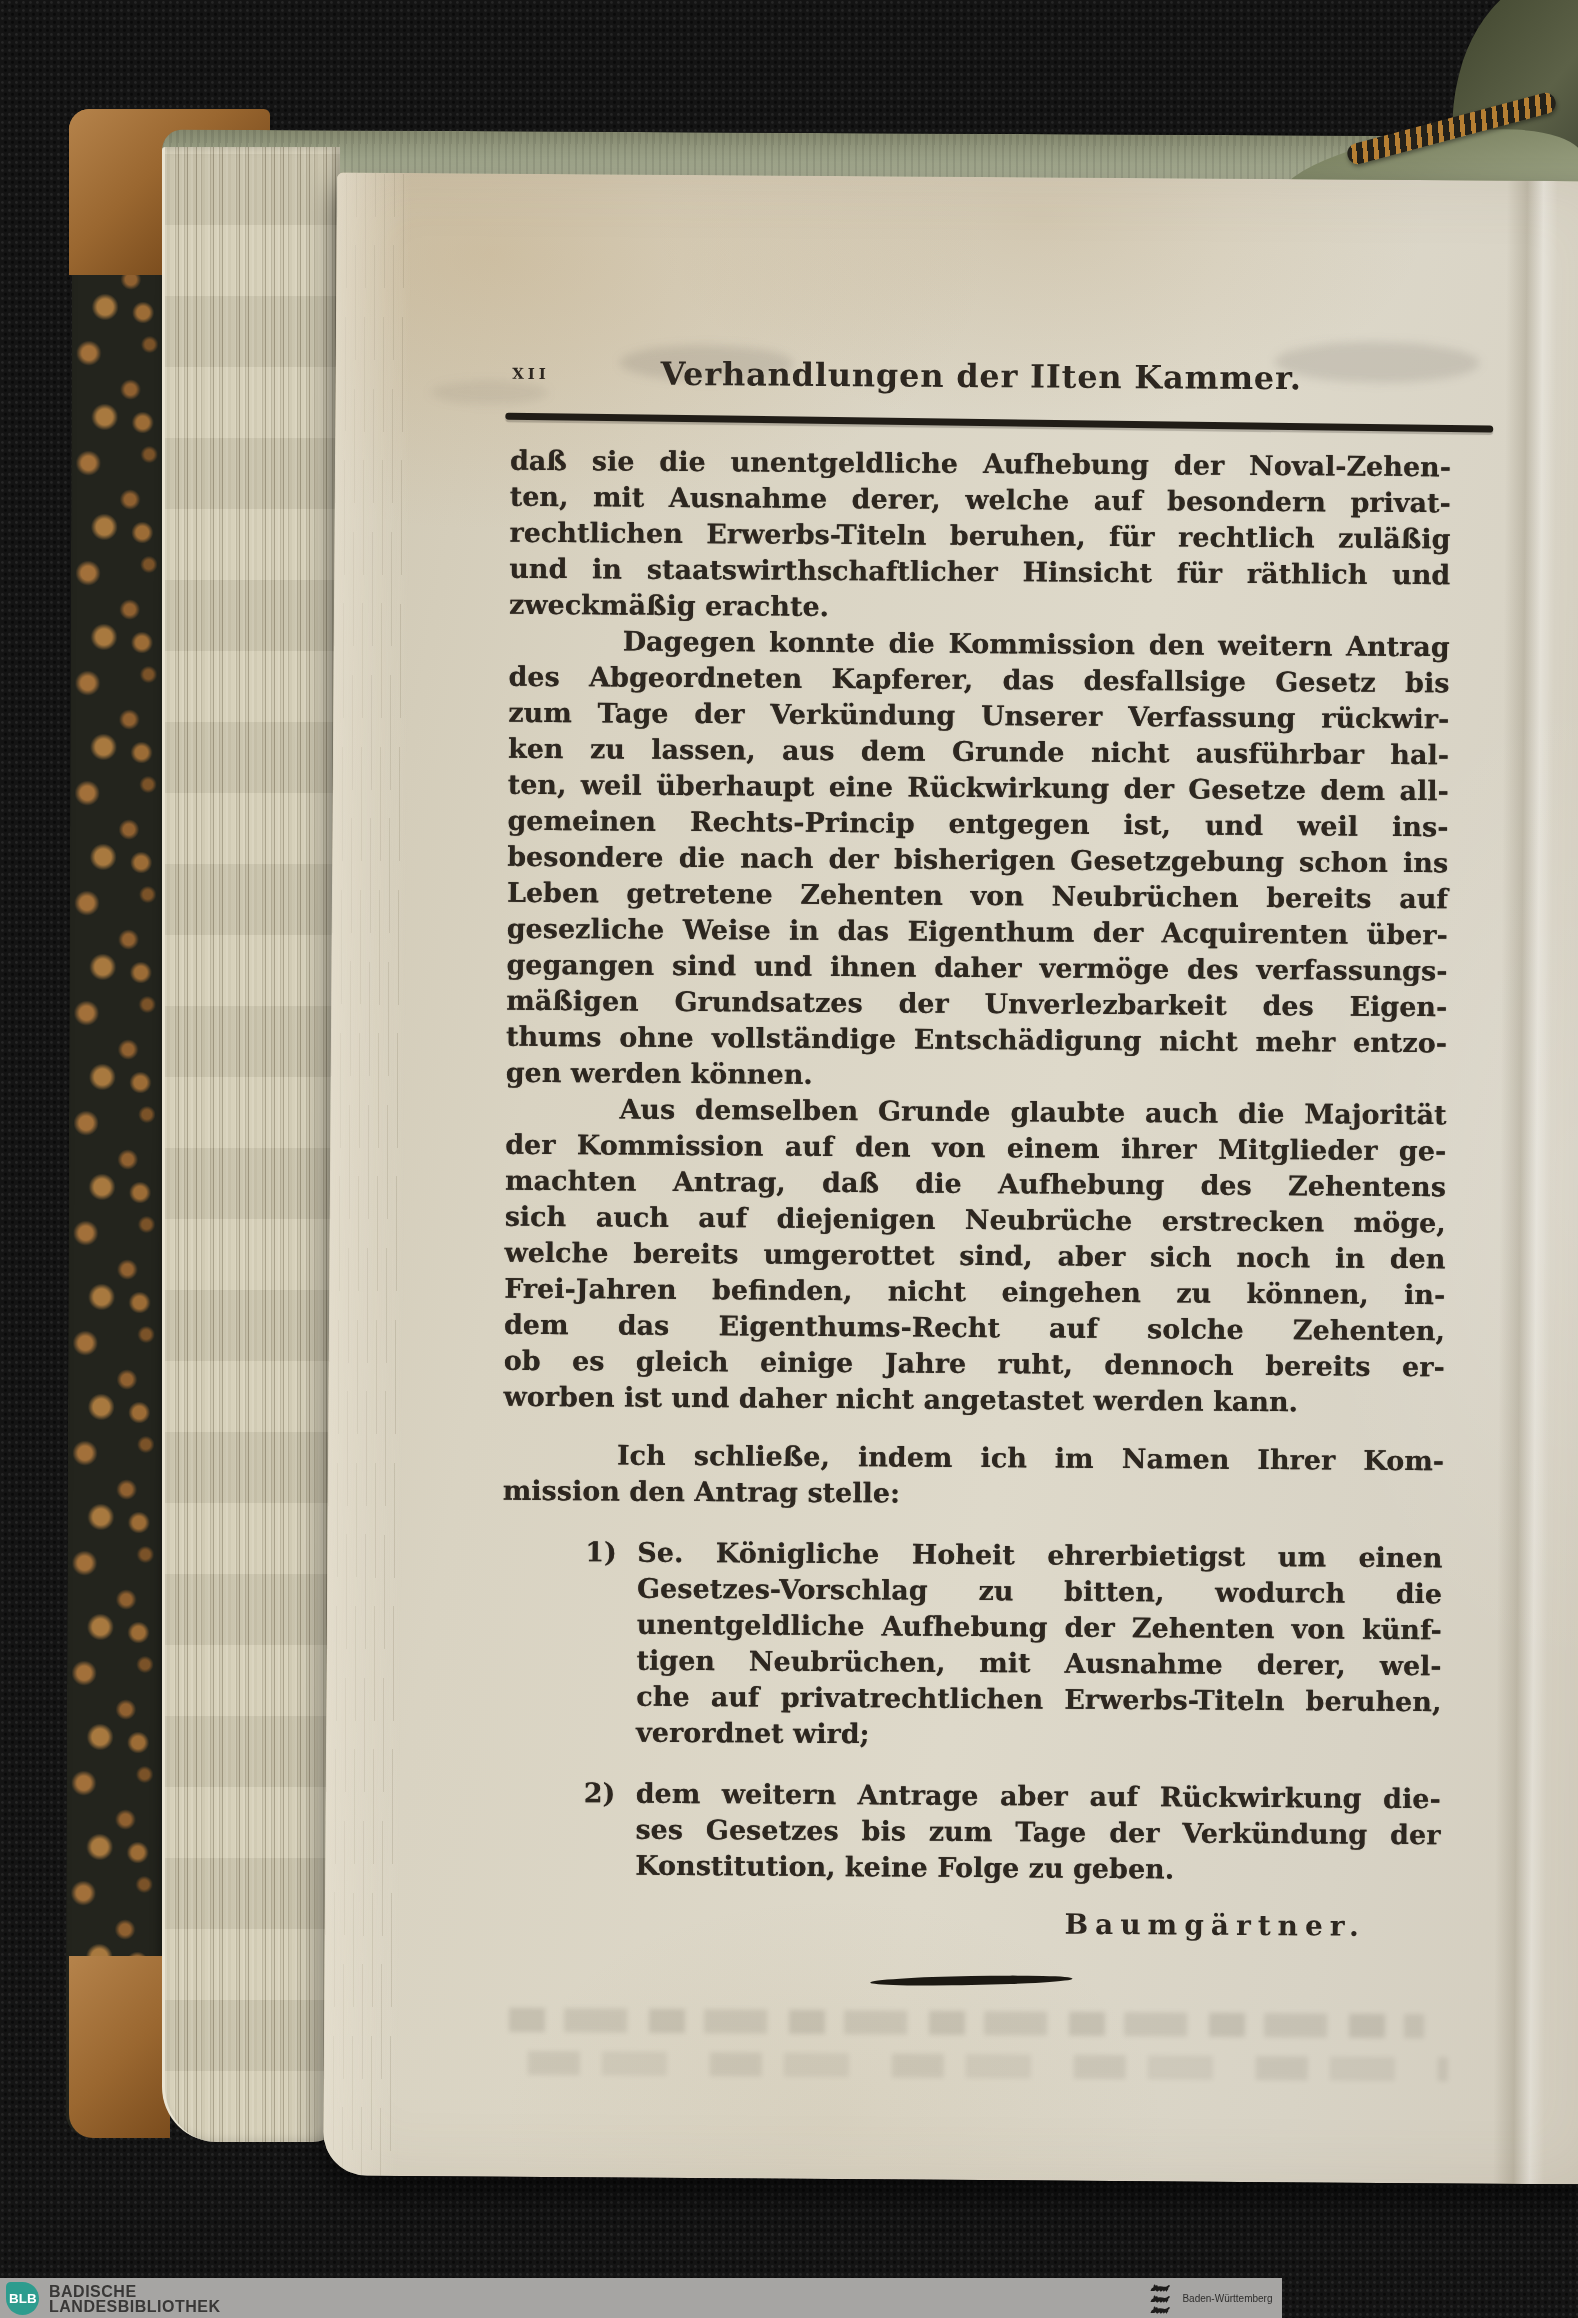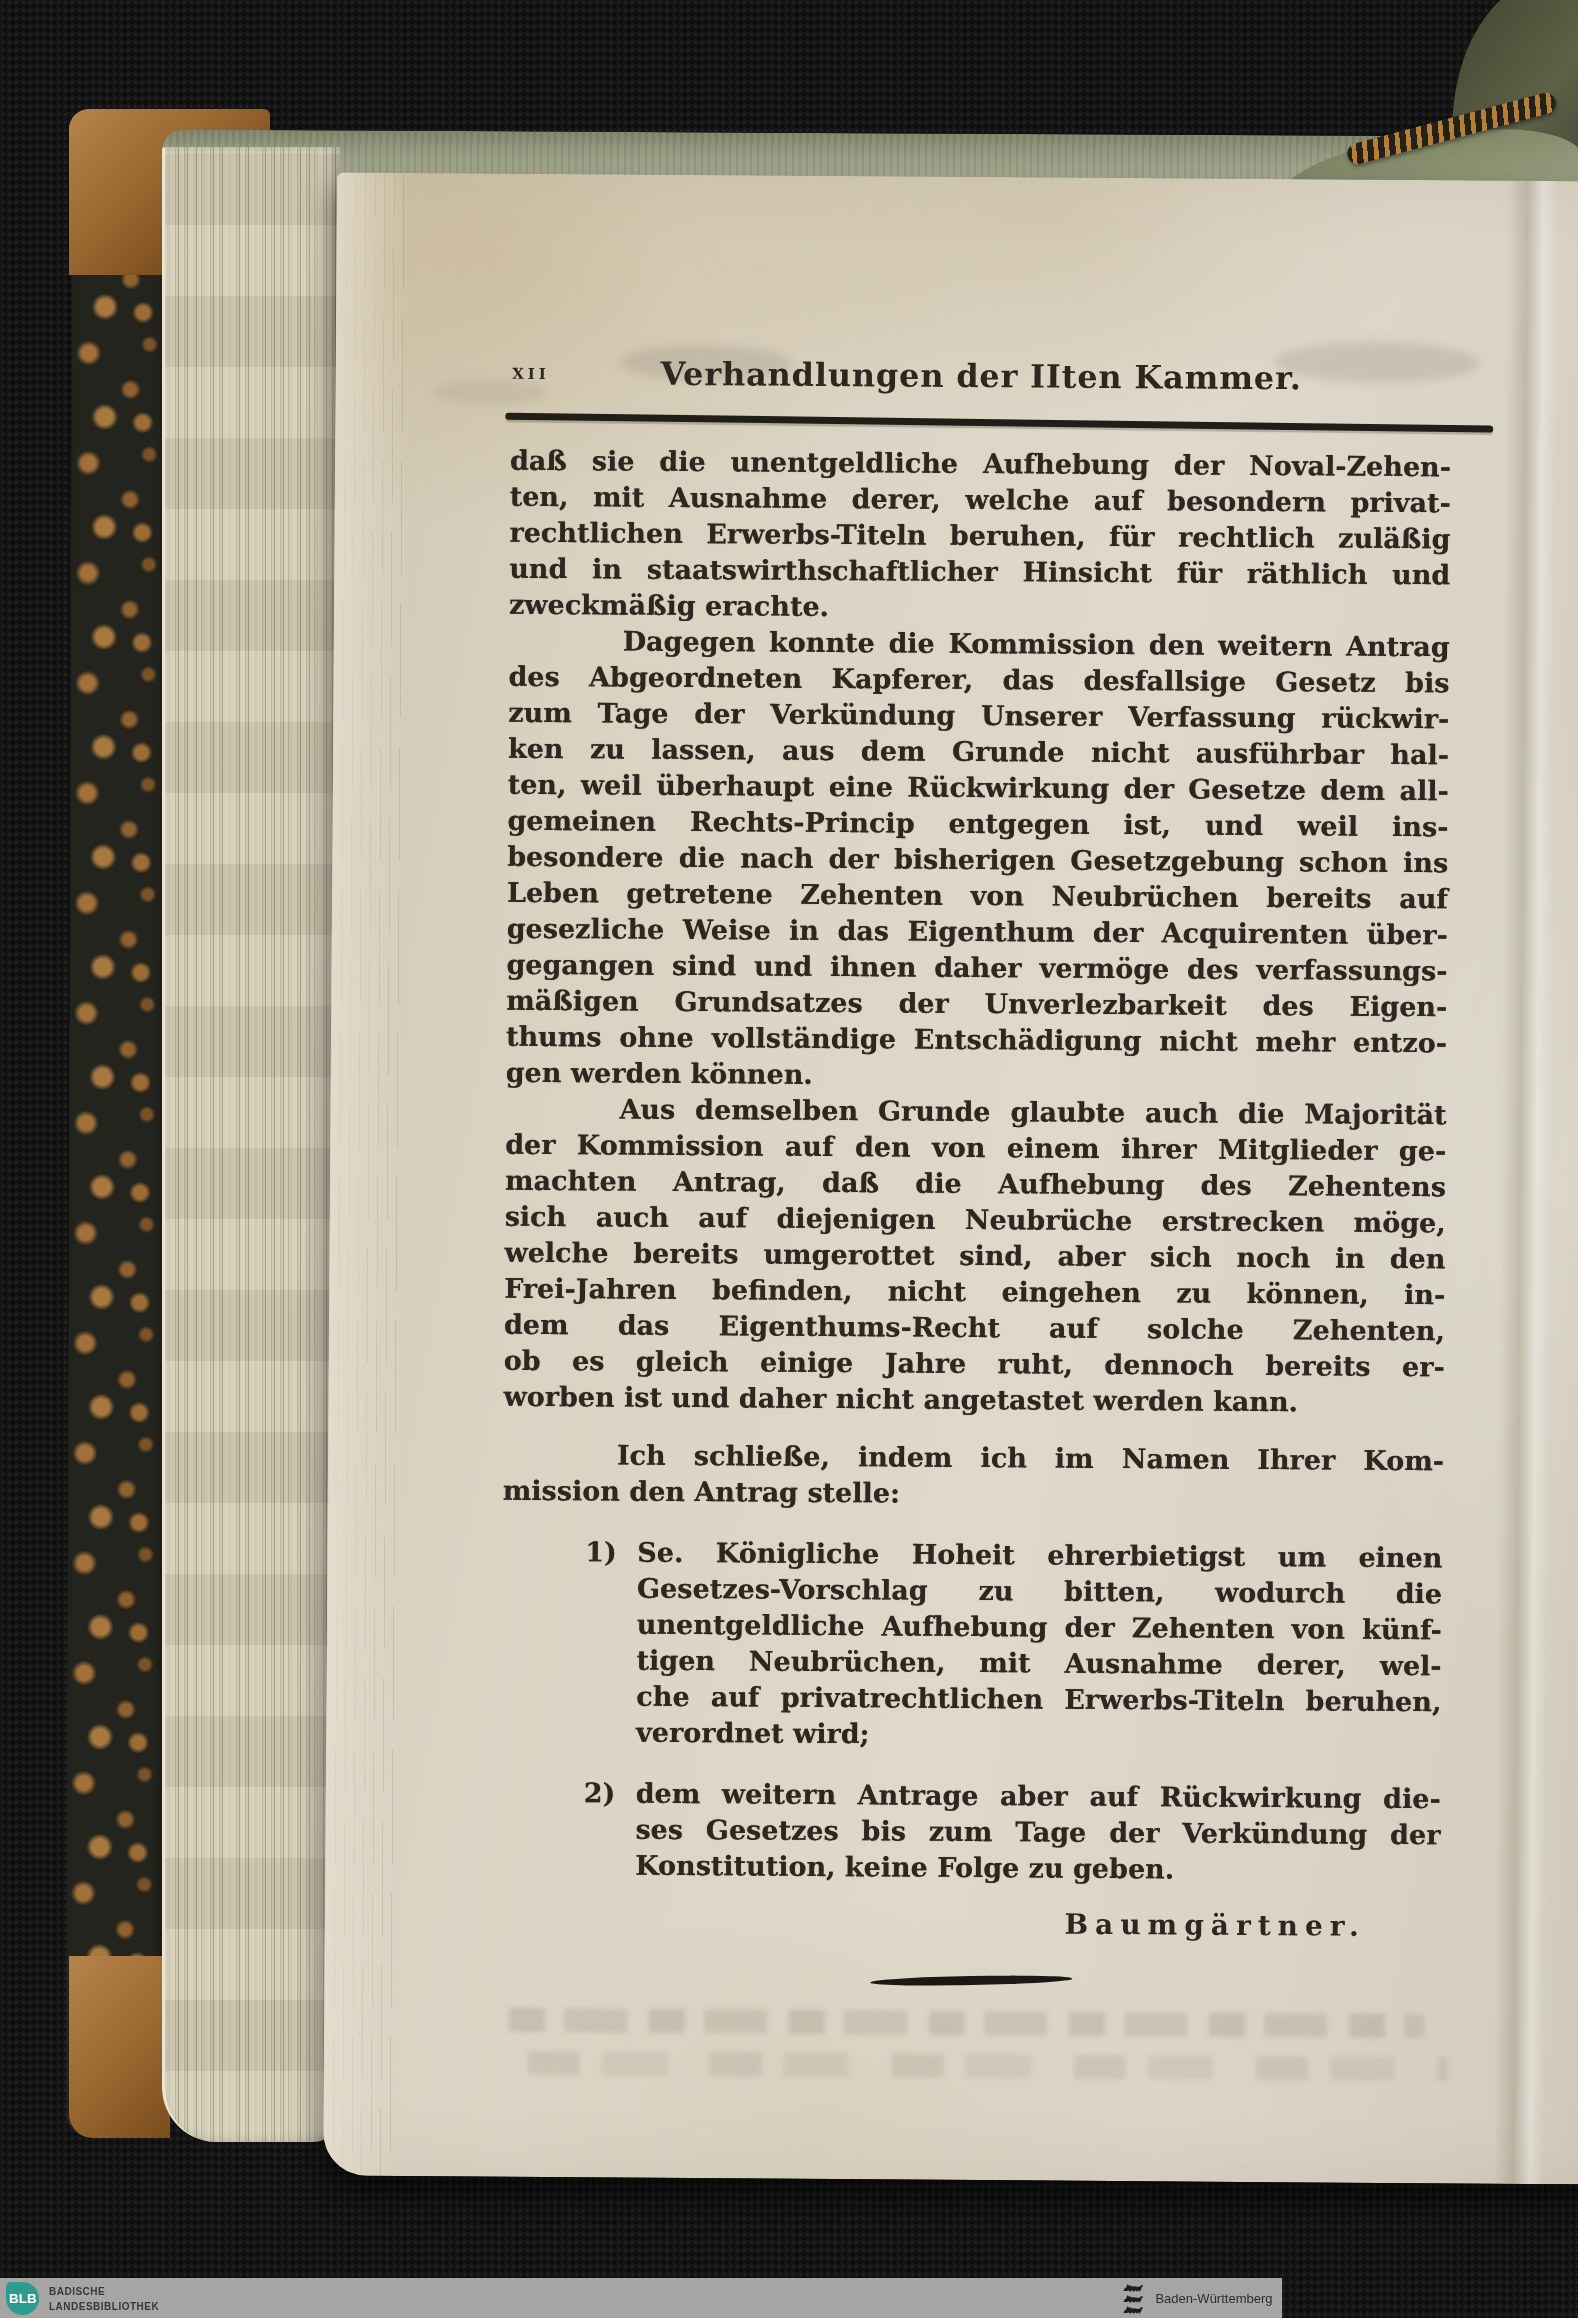--- a/index.html
+++ b/index.html
@@ -94,24 +94,24 @@
       rgba(90,84,70,.45) 55px 118px, transparent 118px 140px);}
   .bleed.b2{margin-top:19px;width:939px;opacity:.24;
     background:repeating-linear-gradient(90deg, transparent 0 19px, rgba(90,84,70,.5) 19px 71px,
       transparent 71px 93px, rgba(90,84,70,.4) 93px 158px, transparent 158px 182px);}
   
   .footer{position:absolute;left:0;top:2278px;width:1282px;height:41px;background:#a6a5a3;
     font-family:"Liberation Sans",sans-serif;}
   .blb-logo{position:absolute;left:6.3px;top:4px;width:33px;height:33px;background:#2d9c8e;
     border-radius:4.7px 16.6px 16.6px 16.6px;color:#ffffff;font-weight:700;font-size:13.4px;
     display:flex;align-items:center;justify-content:center;}
-  .libname{position:absolute;left:49px;top:5.5px;font-size:10px;font-weight:700;color:#393837;
+  .libname{position:absolute;left:49px;top:5.5px;font-size:16px;font-weight:700;color:#393837;
     line-height:15px;letter-spacing:0.5px;}
   .bw{position:absolute;right:9.5px;top:0;height:41px;display:flex;align-items:center;gap:8px;}
-  .bw-text{font-size:13px;color:#2f2e2d;}
+  .bw-text{font-size:10px;color:#2f2e2d;}
   .lions{display:block;}
 </style>
 </head>
 <body>
 
 <div>
   <div class="cover-strip marble"></div>
   <div class="corner-top-h leather"></div>
   <div class="corner-top-v leather"></div>
   <div class="corner-bottom leather"></div>

